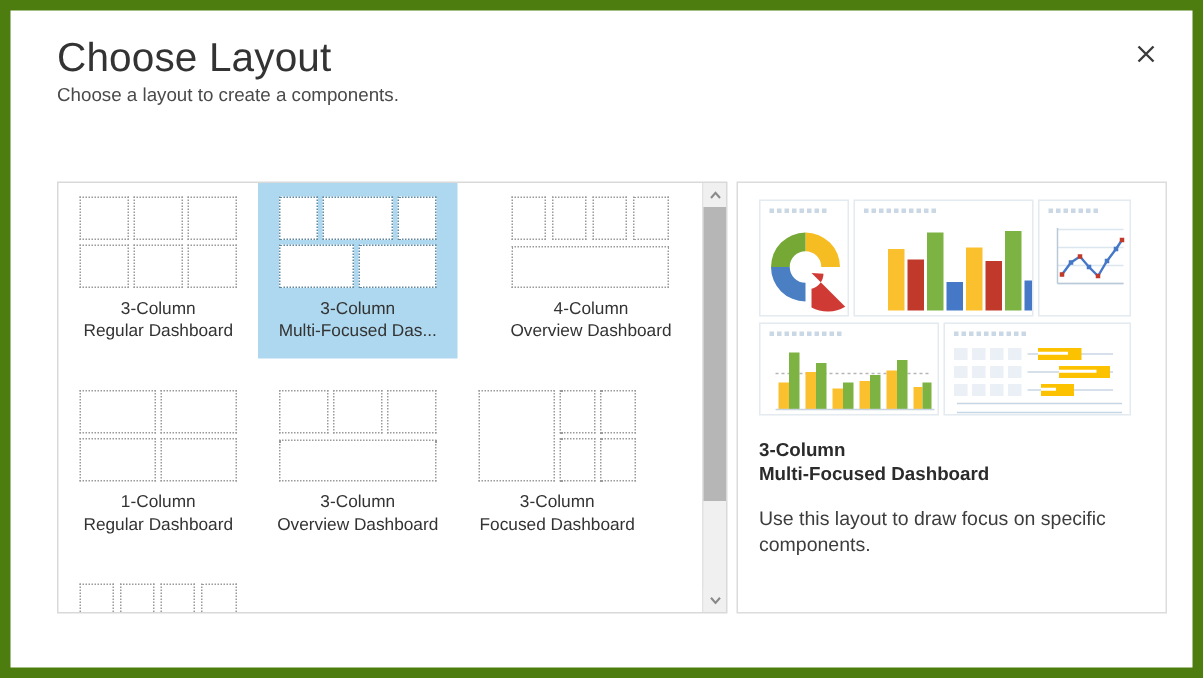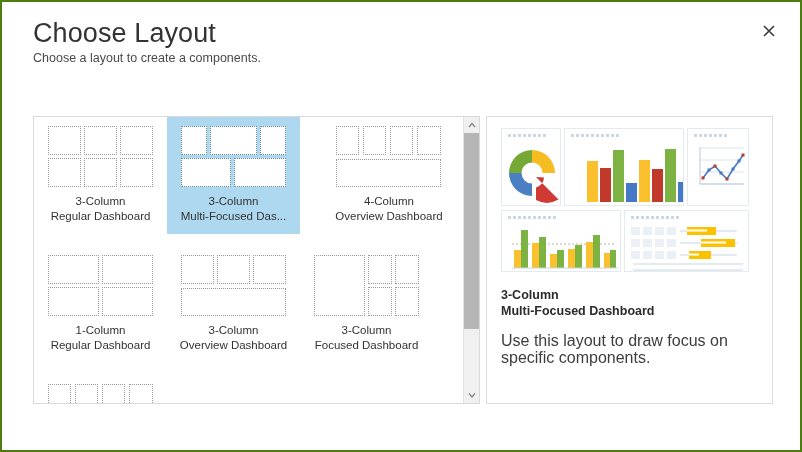--- a/index.html
+++ b/index.html
@@ -7,21 +7,21 @@
     width:802px;height:452px;
     background:#ffffff;
     font-family:"Liberation Sans", sans-serif;
     color:#444444;
     overflow:hidden;
     position:relative;
   }
   .dialog{
     position:absolute;left:0;top:0;width:802px;height:452px;
     background:#ffffff;
-    border:2px solid #4d7c0f;
+    border:7px solid #4d7c0f;
     box-sizing:border-box;
     overflow:hidden;
     text-decoration:underline;
   }
   
   .hdr-title{
     position:absolute;left:31px;top:14px;
     font-size:27px;font-weight:400;color:#333333;
     letter-spacing:0.1px;line-height:34px;
     white-space:nowrap;
@@ -117,21 +117,21 @@
     display:flex;gap:2px;
   }
   .card-dots i{display:block;width:3px;height:3px;background:#c9d8e4;}
   .preview-title{
     position:absolute;left:14px;top:170px;
     font-size:12.5px;font-weight:bold;color:#2b2b2b;
     line-height:16px;white-space:pre-line;
   }
   .preview-desc{
     position:absolute;left:14px;top:215px;width:250px;
-    font-size:16px;color:#3d3d3d;line-height:17px;
+    font-size:13px;color:#3d3d3d;line-height:17px;
   }
   
   .footer{
     position:absolute;left:1px;right:1px;bottom:1px;height:41px;
     background:#f5f5f5;border-top:1px solid #e6e6e6;
   }
   .create-btn{
     position:absolute;right:20px;top:8px;
     width:82px;height:25px;
     background:#f2f2f2;

